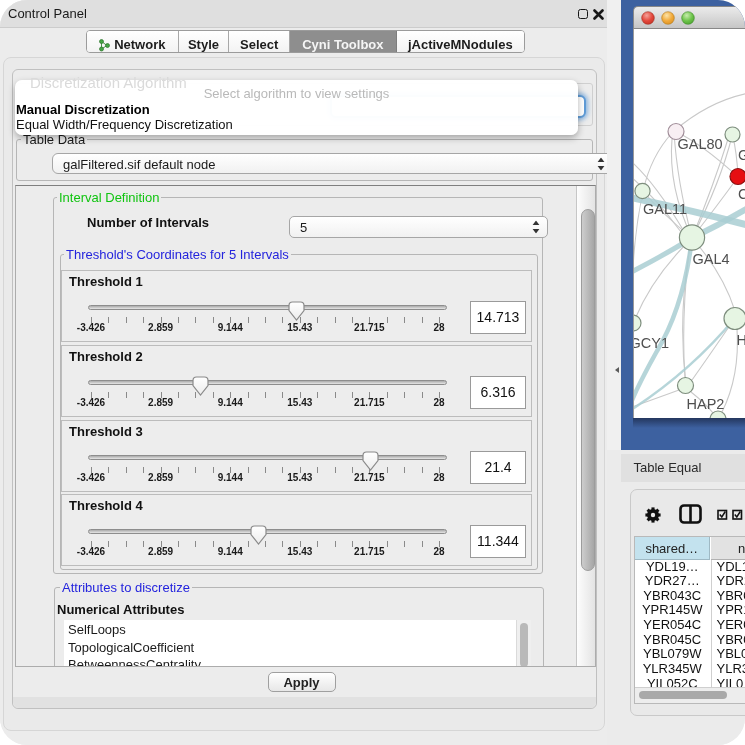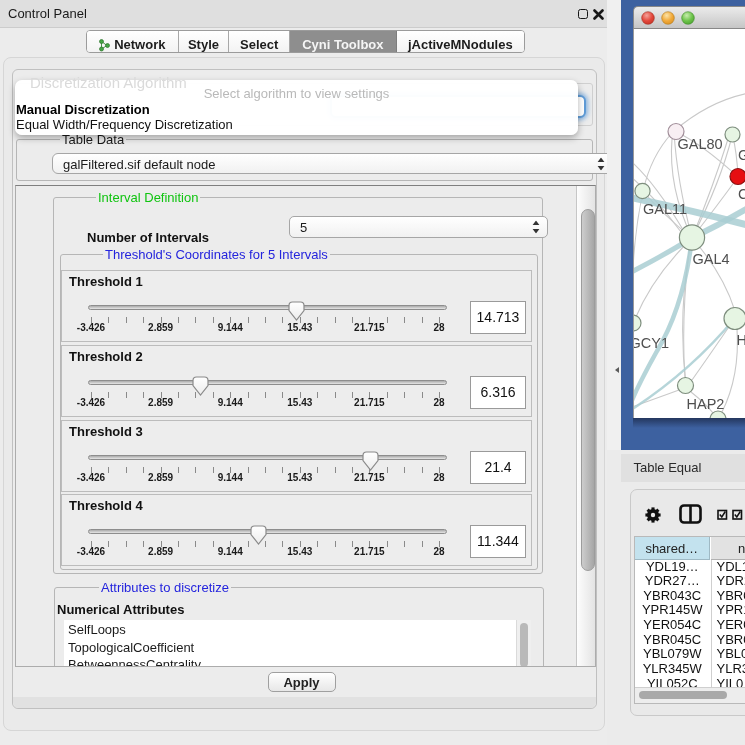--- a/index.html
+++ b/index.html
@@ -1,23 +1,23 @@
 <!DOCTYPE html>
 <html><head>
 <meta charset="utf-8">
 <style>
 * { margin:0; padding:0; box-sizing:border-box; }
 html,body { width:745px; height:745px; -webkit-font-smoothing:antialiased; }
 #root {
   position:relative; width:745px; height:745px; overflow:hidden;
-  font-family:"Liberation Sans", sans-serif; background:#ececec;
+  font-family:"Liberation Sans", sans-serif; background:#ececec;border-radius:27px;
 }
 .abs { position:absolute; }
 .gb { position:absolute; border:1px solid #b6b6b6; border-radius:3px; }
-.gblabel { position:absolute; font-size:13px; background:#ececec; padding:0 2px; line-height:13px;margin-left:39px; }
+.gblabel { position:absolute; font-size:13px; background:#ececec; padding:0 2px; line-height:13px; }
 .combo {
   position:absolute; border:1px solid #a6a6a6; border-radius:6px;
   background:linear-gradient(#ffffff,#f1f1f1);
   font-size:13px; color:#1a1a1a;margin-left:28px;
 }
 .combo .txt { position:absolute; left:10px; top:50%; transform:translateY(-50%); }
 .spin { position:absolute; right:7px; top:50%; transform:translateY(-50%); width:8px; }
 .spin svg { display:block; }
 .seg { position:absolute; display:flex; background:#fff; border:1px solid #9b9b9b; border-radius:4px; overflow:hidden; }
 .seg > div { display:flex; align-items:flex-end; justify-content:center; font-size:13px; font-weight:bold; color:#1c1c1c; border-right:1px solid #a8a8a8; background:linear-gradient(#ffffff,#f3f3f3); }
@@ -80,21 +80,21 @@
           <path d="M4 13 L7.4 8.4 L0.6 8.4 Z" fill="#333"></path>
         </svg>
       </span>
 </div>
 
 <div class="abs" id="scrollpane" style="left:15px;top:185px;width:581px;height:482px;border:1px solid #acacac;border-top-color:#7f7f7f;background:#ececec;overflow:hidden;">
 
   <div class="abs" style="left:37px;top:11px;width:490px;height:377px;border:1px solid #b6b6b6;border-radius:3px;"></div>
   <div class="gblabel" style="left:41px;top:5px;color:#10c410;">Interval Definition</div>
 
-  <div class="abs" style="left:71px;top:44px;font-size:13px;font-weight:bold;color:#111;">Number of Intervals</div>
+  <div class="abs" style="left:71px;top:29px;font-size:13px;font-weight:bold;color:#111;">Number of Intervals</div>
   <div class="combo" style="left:245px;top:30px;width:259px;height:22px;border-radius:5px;">
     <span class="txt">5</span>
     <span class="spin">
           <svg width="8" height="13" viewBox="0 0 8 13">
             <path d="M4 0 L7.4 4.6 L0.6 4.6 Z" fill="#333"></path>
             <path d="M4 13 L7.4 8.4 L0.6 8.4 Z" fill="#333"></path>
           </svg>
         </span>
   </div>
 

